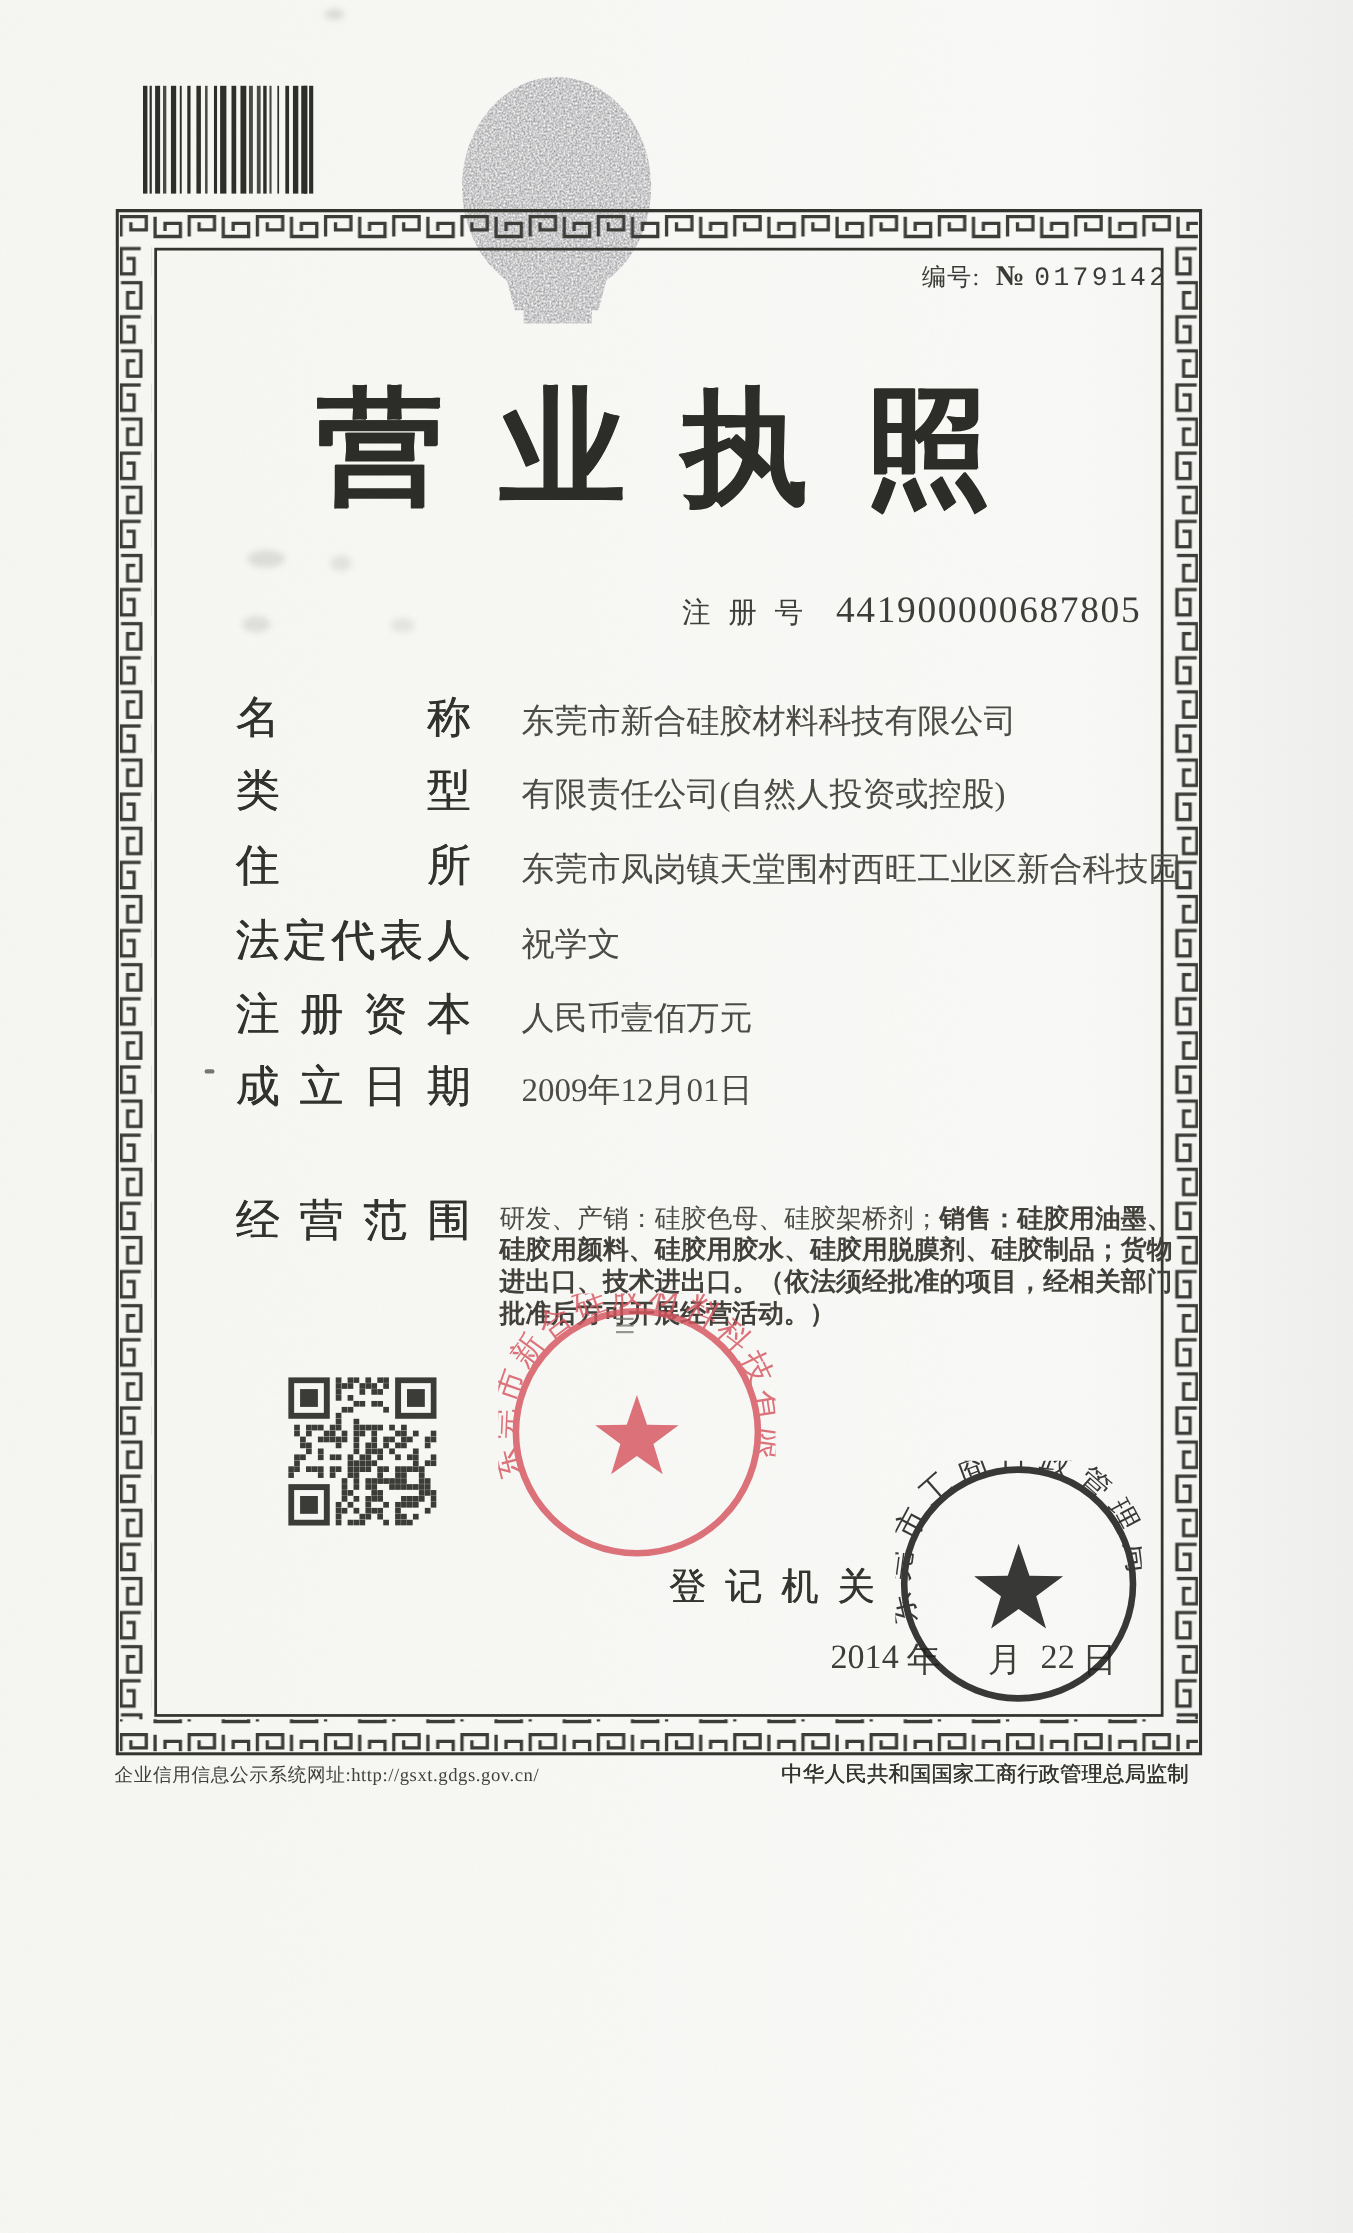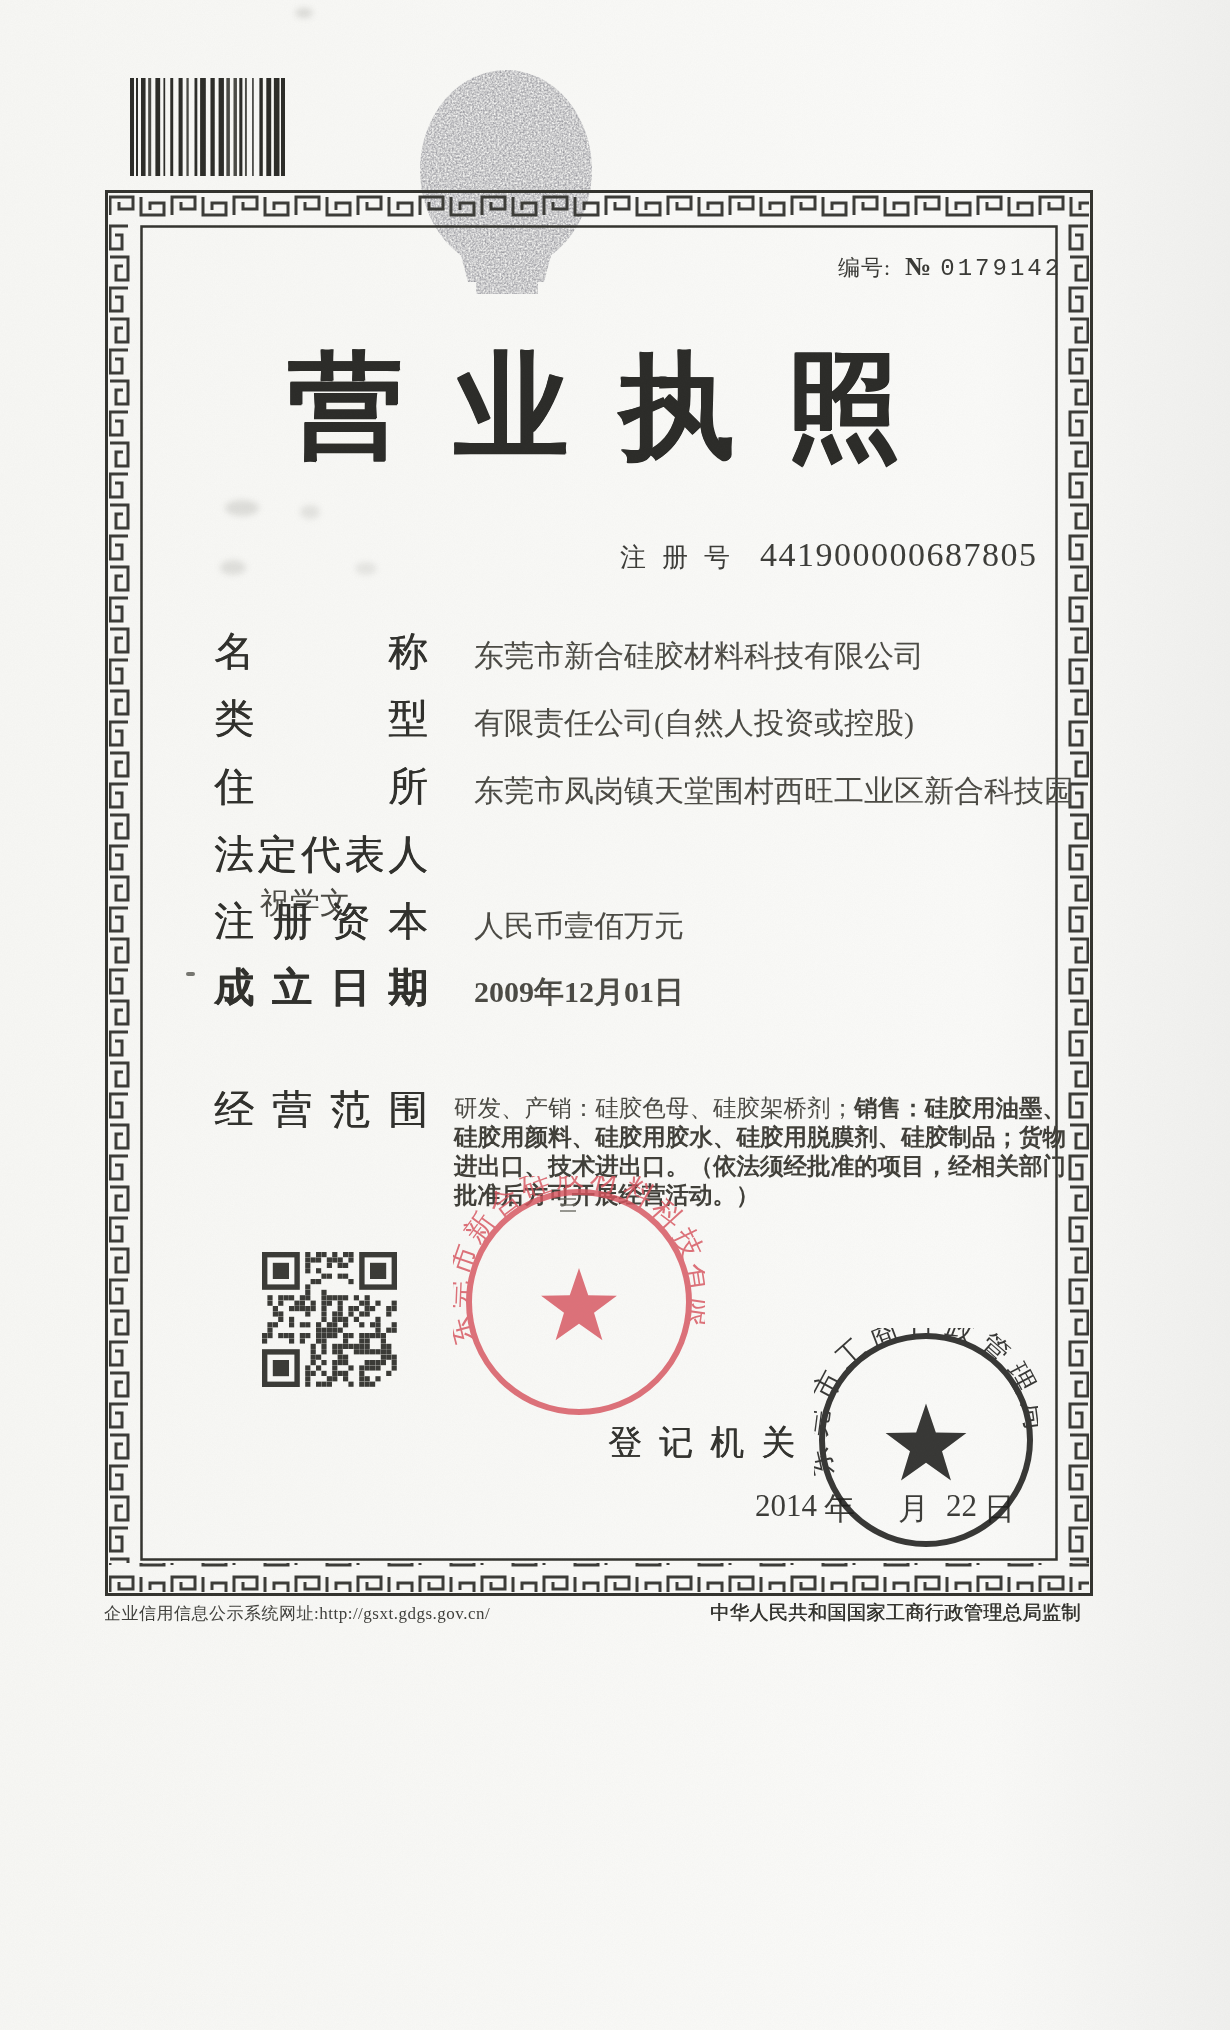--- a/index.html
+++ b/index.html
@@ -5,21 +5,21 @@
   html,body{margin:0;padding:0;background:#e9e9e7;}
   .page{
     position:relative;width:1230px;height:2030px;margin:0 auto;
     background:linear-gradient(90deg,#f7f7f4 0%,#fafaf8 80%,#f0f0ee 100%);
     overflow:hidden;
     font-family:"Liberation Serif", serif;
     color:#2e2e2c;
   }
   .abs{position:absolute;}
   
-  .serial-line{left:838px;top:252px;font-size:22px;color:#3a3a36;letter-spacing:1px;white-space:nowrap;}
+  .serial-line{left:838px;top:236px;font-size:22px;color:#3a3a36;letter-spacing:1px;white-space:nowrap;}
   .serial-line .no-sym{font-weight:bold;font-size:26px;padding:0 8px 0 14px;}
   .serial-line .digits{font-size:24px;letter-spacing:3px;font-family:"Liberation Mono",monospace;}
   .license-title{
     left:288px;top:330px;width:720px;
     font-size:114px;font-weight:bold;letter-spacing:52px;white-space:nowrap;
     font-family:"DejaVu Sans",sans-serif;color:#2b2b28;
     text-shadow:1px 0 0 #2b2b28, 0 1px 0 #2b2b28;
   }
   .regno-line{left:620px;top:536px;white-space:nowrap;}
   .regno-line .lbl{font-size:26px;letter-spacing:16px;color:#3c3c38;}
@@ -137,29 +137,29 @@
     <div class="field-value">有限责任公司(自然人投资或控股)</div>
   </div>
   <div class="abs field-row" style="top:630px;">
     <div class="field-label">名称</div>
     <div class="field-value">东莞市新合硅胶材料科技有限公司</div>
   </div>
   <div class="abs field-row" style="top:765px;">
     <div class="field-label">住所</div>
     <div class="field-value">东莞市凤岗镇天堂围村西旺工业区新合科技园</div>
   </div>
-  <div class="abs field-row" style="top:833px;flex-direction:column;">
+  <div class="abs field-row" style="top:833px;">
     <div class="field-label">法定代表人</div>
     <div class="field-value">祝学文</div>
   </div>
   <div class="abs field-row" style="top:900px;">
     <div class="field-label">注册资本</div>
     <div class="field-value">人民币壹佰万元</div>
   </div>
-  <div class="abs field-row" style="top:966px;font-weight:bold;">
+  <div class="abs field-row" style="top:966px;">
     <div class="field-label">成立日期</div>
     <div class="field-value">2009年12月01日</div>
   </div>
   <div class="abs field-row" style="top:1088px;">
     <div class="field-label">经营范围</div>
     <div class="scope-value"><span>研发、产销：硅胶色母、硅胶架桥剂；</span><span class="scope-bold">销售：硅胶用油墨、硅胶用颜料、硅胶用胶水、硅胶用脱膜剂、硅胶制品；货物进出口、技术进出口。（依法须经批准的项目，经相关部门批准后方可开展经营活动。）</span></div>
   </div>
   <div class="abs artifact-eq"></div>
 
   <svg id="qr" class="abs" style="left:262px;top:1252px;" width="135" height="135">

